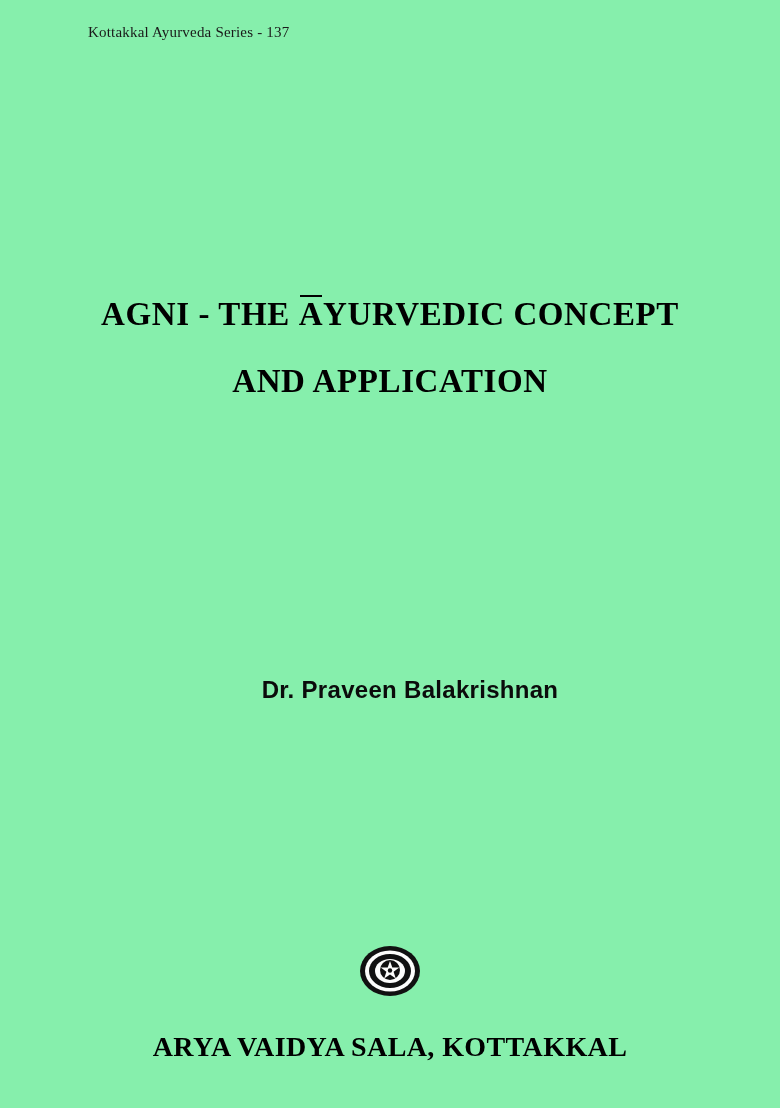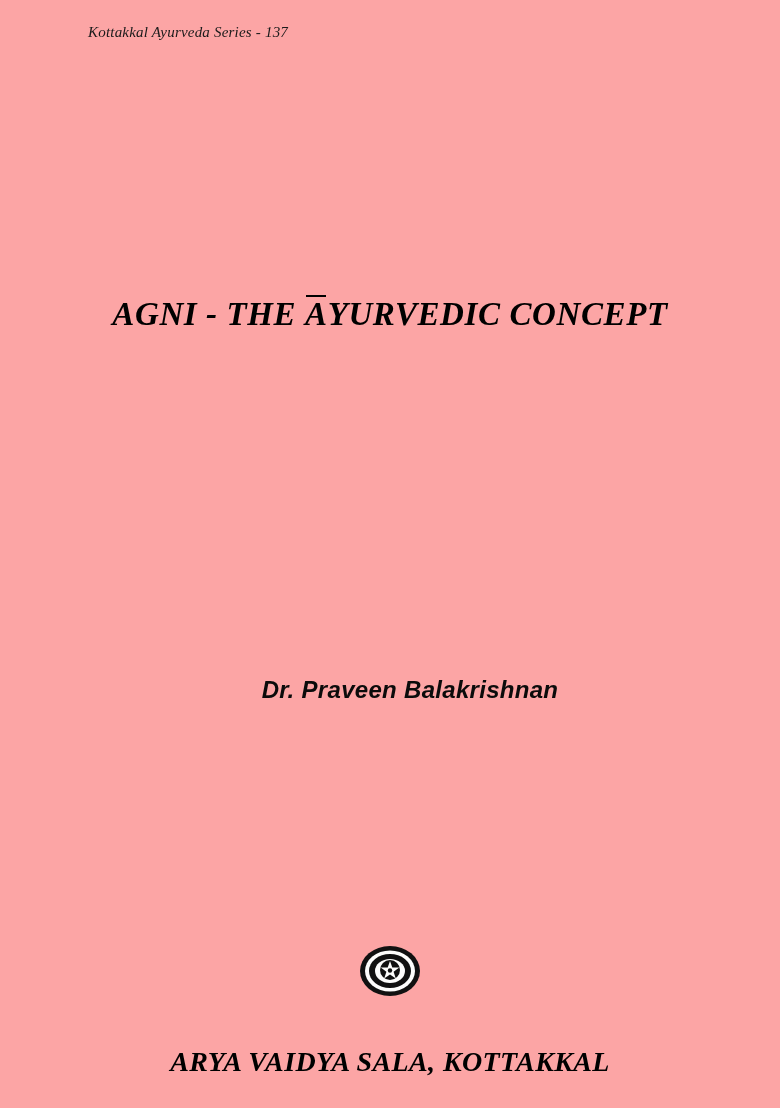--- a/index.html
+++ b/index.html
@@ -11,22 +11,21 @@
     width: 780px;
     height: 1108px;
     position: relative;
     font-family: "Liberation Serif", serif;
     color: #0a0a0a;
     overflow: hidden;
   }
   .page {
     position: absolute;
     inset: 0;
-    background: #fca5a5;
-    font-style: italic;
+    background: #86efac;
   }
 
   
   .series-line {
     position: absolute;
     top: 24px;
     left: 88px;
     font-family: "Liberation Serif", serif;
     font-size: 15px;
     letter-spacing: 0.2px;
@@ -113,32 +112,33 @@
     font-size: 21px;
     letter-spacing: 1.0px;
     color: #0a0a0a;
   }
   .publisher .line2 {
     font-family: "Liberation Serif", serif;
     font-weight: bold;
     font-size: 28px;
     letter-spacing: 0.4px;
     color: #000;
-    margin-top: 20px;
+    margin-top: 5px;
   }
 </style>
 </head>
 <body>
 
 <div class="page">
 
   <div class="series-line">Kottakkal Ayurveda Series - 137</div>
 
   <div class="title-block">
     <div class="title-line"><span>AGNI - THE </span><span class="macron">A</span><span>YURVEDIC CONCEPT</span></div>
+    <div class="title-line second">AND APPLICATION</div>
   </div>
 
   <div class="author">Dr. Praveen Balakrishnan</div>
 
   <div class="logo-wrap">
     <div class="logo">
       <svg viewBox="0 0 62 52" width="62" height="52" aria-hidden="true">
         <ellipse cx="31" cy="26" rx="30" ry="25" fill="#111"></ellipse>
         <ellipse cx="31" cy="26" rx="25" ry="20.5" fill="#fdfdfc"></ellipse>
         <ellipse cx="31" cy="26" rx="21" ry="17" fill="#111"></ellipse>

